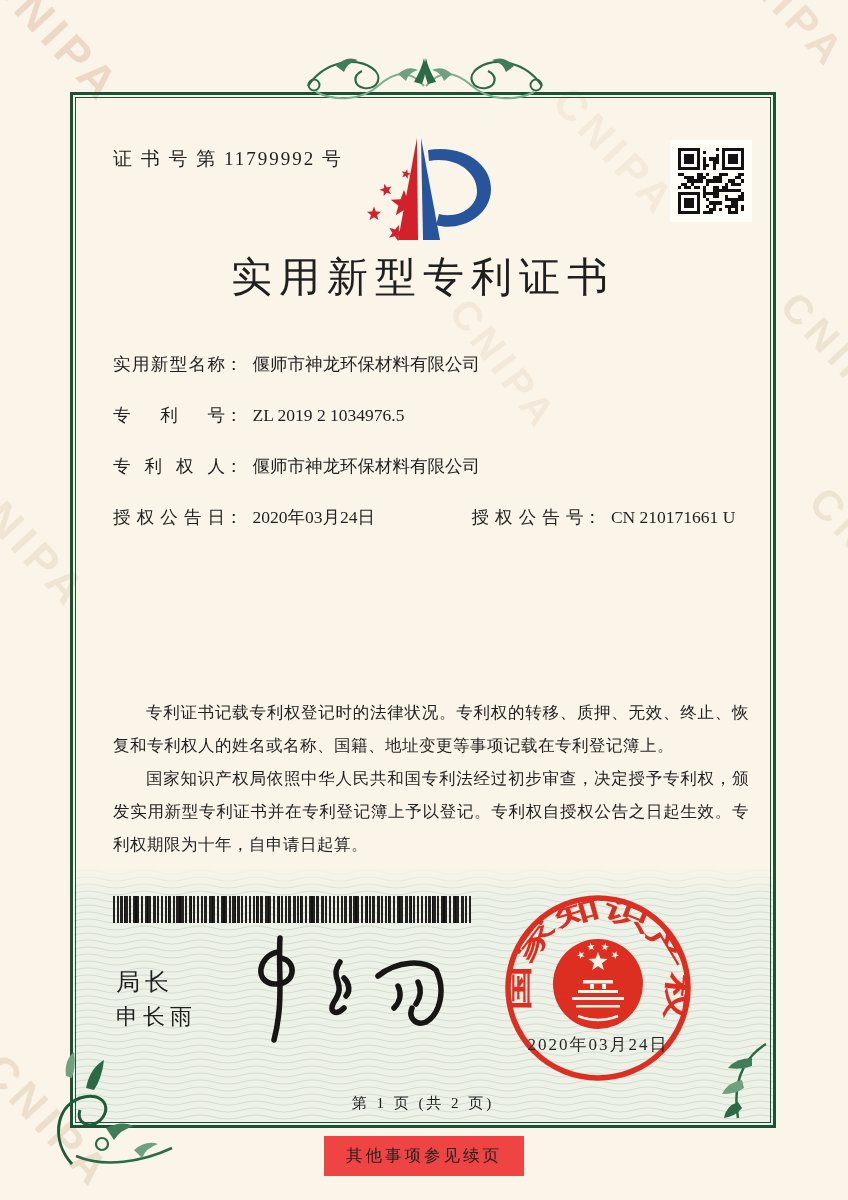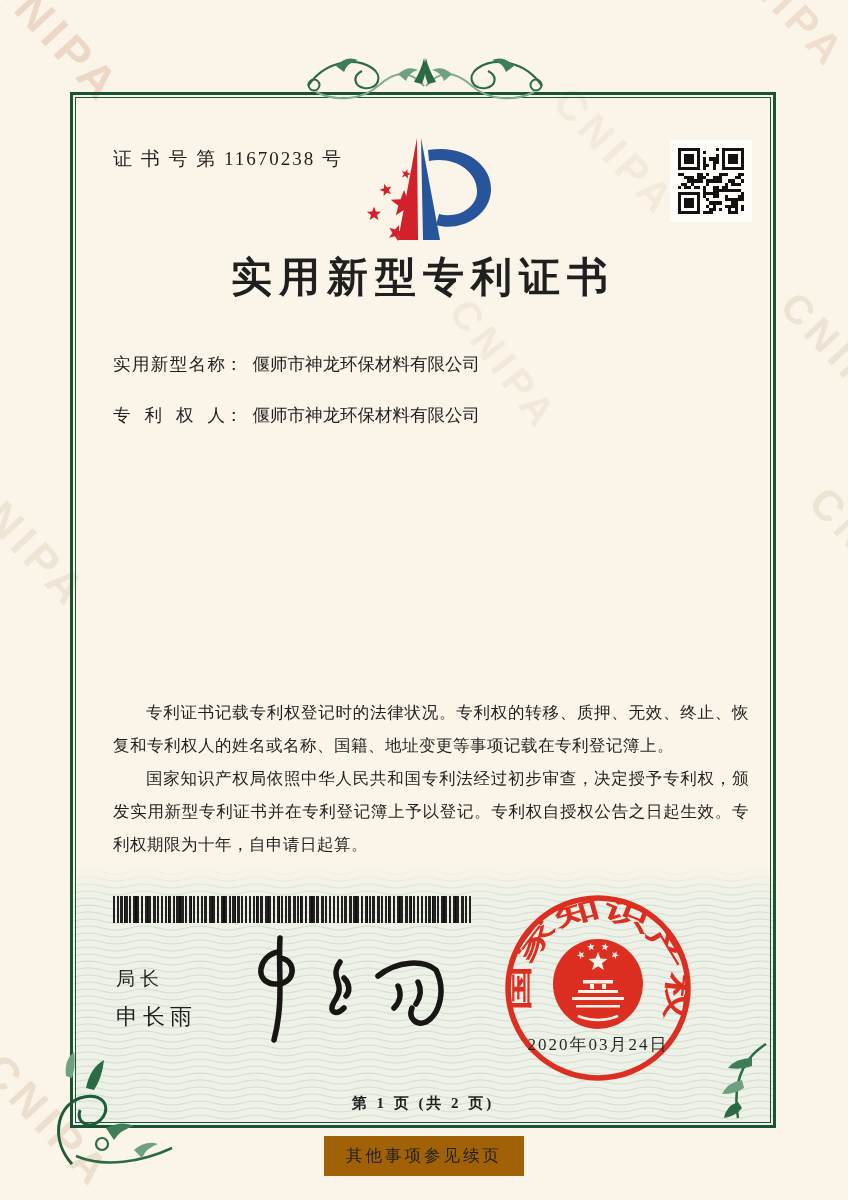--- a/index.html
+++ b/index.html
@@ -22,49 +22,49 @@
     border:3px solid #1b5434; z-index:3;
   }
   .border-inner { position:absolute; inset:2px; border:1px solid #1b5434; }
   .orn { position:absolute; z-index:4; }
   
   .cert-no { position:absolute; left:113px; top:146px; font-size:19px; letter-spacing:2px; z-index:5; }
   .logo { position:absolute; left:342px; top:134px; z-index:5; }
   .qr-box { position:absolute; left:670px; top:140px; width:82px; height:82px; background:#fffdf8; z-index:5;
             display:flex; align-items:center; justify-content:center; }
   .title { position:absolute; left:70px; top:250px; width:706px; text-align:center;
-           font-size:41px; font-weight:bold; letter-spacing:7px; z-index:5; }
+           font-size:41px; font-weight:normal; letter-spacing:7px; z-index:5; }
   
   .fields { position:absolute; left:113px; top:352px; width:640px; z-index:5; font-size:17.5px; }
   .frow { margin-bottom:27px; height:24px; white-space:nowrap; }
   .flabel { display:inline-block; width:112px; text-align:justify; text-align-last:justify; vertical-align:bottom; }
   .fcolon { display:inline-block; margin-right:10px; }
   .grant2 { display:inline-block; margin-left:92px; }
   
   .body-text { position:absolute; left:113px; top:696px; width:636px; z-index:5;
                font-size:16.5px; line-height:33px; text-align:justify; letter-spacing:0.5px; }
   .body-text p { text-indent:2em; }
   
   .band { position:absolute; left:74px; top:864px; width:700px; height:262px; background:#edf1e7; z-index:1; }
   .band-fade { position:absolute; left:0; top:0; width:100%; height:34px;
                background:linear-gradient(#fbf5e9, rgba(251,245,233,0)); }
   .barcode { position:absolute; left:113px; top:896px; width:358px; height:27px; z-index:5;
     background-image:
       repeating-linear-gradient(90deg,#23211f 0 2px,transparent 2px 4px),
       repeating-linear-gradient(90deg,#23211f 0 1px,transparent 1px 7px),
       repeating-linear-gradient(90deg,#12100e 0 2px,transparent 2px 11px);
   }
-  .signer-title { position:absolute; left:116px; top:966px; font-size:19px; letter-spacing:5px; z-index:5; }
+  .signer-title { position:absolute; left:116px; top:966px; font-size:24px; letter-spacing:5px; z-index:5; }
   .signer-name  { position:absolute; left:116px; top:1002px; font-size:22px; letter-spacing:5px; z-index:5; }
   .signature { position:absolute; left:238px; top:932px; z-index:5; }
   .seal { position:absolute; left:498px; top:888px; z-index:6; opacity:.95; }
   .page-info { position:absolute; left:70px; top:1094px; width:706px; text-align:center;
-               font-size:15px; letter-spacing:3px; z-index:5;font-weight:bold; }
+               font-size:15px; letter-spacing:3px; z-index:5; }
   .note-box { position:absolute; left:50%; top:1136px; transform:translateX(-50%);
-              background:#a16207; padding:9px 22px; font-size:16.5px; letter-spacing:3px; z-index:5; }
+              background:#ef4444; padding:9px 22px; font-size:16.5px; letter-spacing:3px; z-index:5; }
 </style>
 </head>
 <body>
 
 <div class="page">
 
   <div class="wm" style="left:-30px; top:6px;  font-size:46px; color:rgba(226,190,170,.55);">CNIPA</div>
   <div class="wm" style="left:706px; top:-20px; font-size:42px; color:rgba(232,206,188,.6);">CNIPA</div>
   <div class="wm" style="left:536px; top:128px; font-size:42px; color:rgba(238,224,206,.5);">CNIPA</div>
   <div class="wm" style="left:428px; top:342px; font-size:40px; transform:rotate(53deg); color:rgba(236,223,205,.55);">CNIPA</div>
@@ -144,21 +144,21 @@
     <path d="M88,118 q12,-10 24,-6 q-12,4 -16,14 z" fill="#6fa080"></path>
   </svg>
 
   <svg class="orn" style="left:704px; top:1040px;" width="72" height="86" viewBox="0 0 72 86">
     <path d="M62,4 C40,18 28,42 34,78" fill="none" stroke="#2a6a44" stroke-width="2.5"></path>
     <path d="M48,18 q-16,0 -24,10 q14,2 24,-2 z" fill="#3e7d58"></path>
     <path d="M38,40 q-14,2 -20,14 q14,0 22,-6 z" fill="#6fa080"></path>
     <path d="M34,62 q-12,4 -14,16 q12,-2 18,-10 z" fill="#2a6a44"></path>
   </svg>
 
-  <div class="cert-no">证 书 号 第 11670238 号</div>
+  <div class="cert-no">证 书 号 第 11799992 号</div>
 
   <svg class="logo" width="162" height="114" viewBox="0 0 162 114">
     <path d="M86,16 C124,10 150,32 149,56 C148,84 116,98 94,91 L97,80 C115,85 136,74 135,56 C134,35 110,22 87,27 Z" fill="#27549b"></path>
     <path d="M79,4 L81,106 L98,106 Z" fill="#27549b"></path>
     <path d="M75,4 L56,106 L76,106 Z" fill="#d2212b"></path>
     <polygon fill="#d2212b" points="62.00,56.00 65.46,65.24 75.31,65.67 67.59,71.82 70.23,81.33 62.00,75.88 53.77,81.33 56.41,71.82 48.69,65.67 58.54,65.24"></polygon>
     <polygon fill="#d2212b" points="65.29,35.17 65.63,38.68 68.99,39.74 65.76,41.14 65.79,44.67 63.46,42.03 60.11,43.15 61.90,40.11 59.81,37.28 63.25,38.04"></polygon>
     <polygon fill="#d2212b" points="42.32,49.72 44.98,53.45 49.45,52.46 46.73,56.14 49.05,60.09 44.71,58.64 41.67,62.07 41.71,57.49 37.51,55.66 41.88,54.28"></polygon>
     <polygon fill="#d2212b" points="32.00,72.50 33.85,77.45 39.13,77.68 35.00,80.97 36.41,86.07 32.00,83.15 27.59,86.07 29.00,80.97 24.87,77.68 30.15,77.45"></polygon>
     <polygon fill="#d2212b" points="56.91,91.01 56.96,97.00 62.49,99.30 56.81,101.20 56.34,107.17 52.78,102.35 46.95,103.75 50.43,98.88 47.30,93.77 53.02,95.57"></polygon>
@@ -299,21 +299,28 @@
       </svg>
   </div>
 
   <div class="title">实用新型专利证书</div>
 
   <div class="fields">
     <div class="frow">
       <span class="flabel">实用新型名称</span><span class="fcolon">：</span><span class="fvalue">偃师市神龙环保材料有限公司</span>
     </div>
     <div class="frow">
+      <span class="flabel">专利号</span><span class="fcolon">：</span><span class="fvalue">ZL 2019 2 1034976.5</span>
+    </div>
+    <div class="frow">
       <span class="flabel">专利权人</span><span class="fcolon">：</span><span class="fvalue">偃师市神龙环保材料有限公司</span>
+    </div>
+    <div class="frow">
+      <span class="flabel">授权公告日</span><span class="fcolon">：</span><span class="fvalue">2020年03月24日</span>
+      <span class="grant2"><span class="flabel">授权公告号</span><span class="fcolon">：</span><span class="fvalue">CN 210171661 U</span></span>
     </div>
   </div>
 
   <div class="body-text">
     <p>专利证书记载专利权登记时的法律状况。专利权的转移、质押、无效、终止、恢复和专利权人的姓名或名称、国籍、地址变更等事项记载在专利登记簿上。</p>
     <p>国家知识产权局依照中华人民共和国专利法经过初步审查，决定授予专利权，颁发实用新型专利证书并在专利登记簿上予以登记。专利权自授权公告之日起生效。专利权期限为十年，自申请日起算。</p>
   </div>
 
   <div class="barcode"></div>
 

